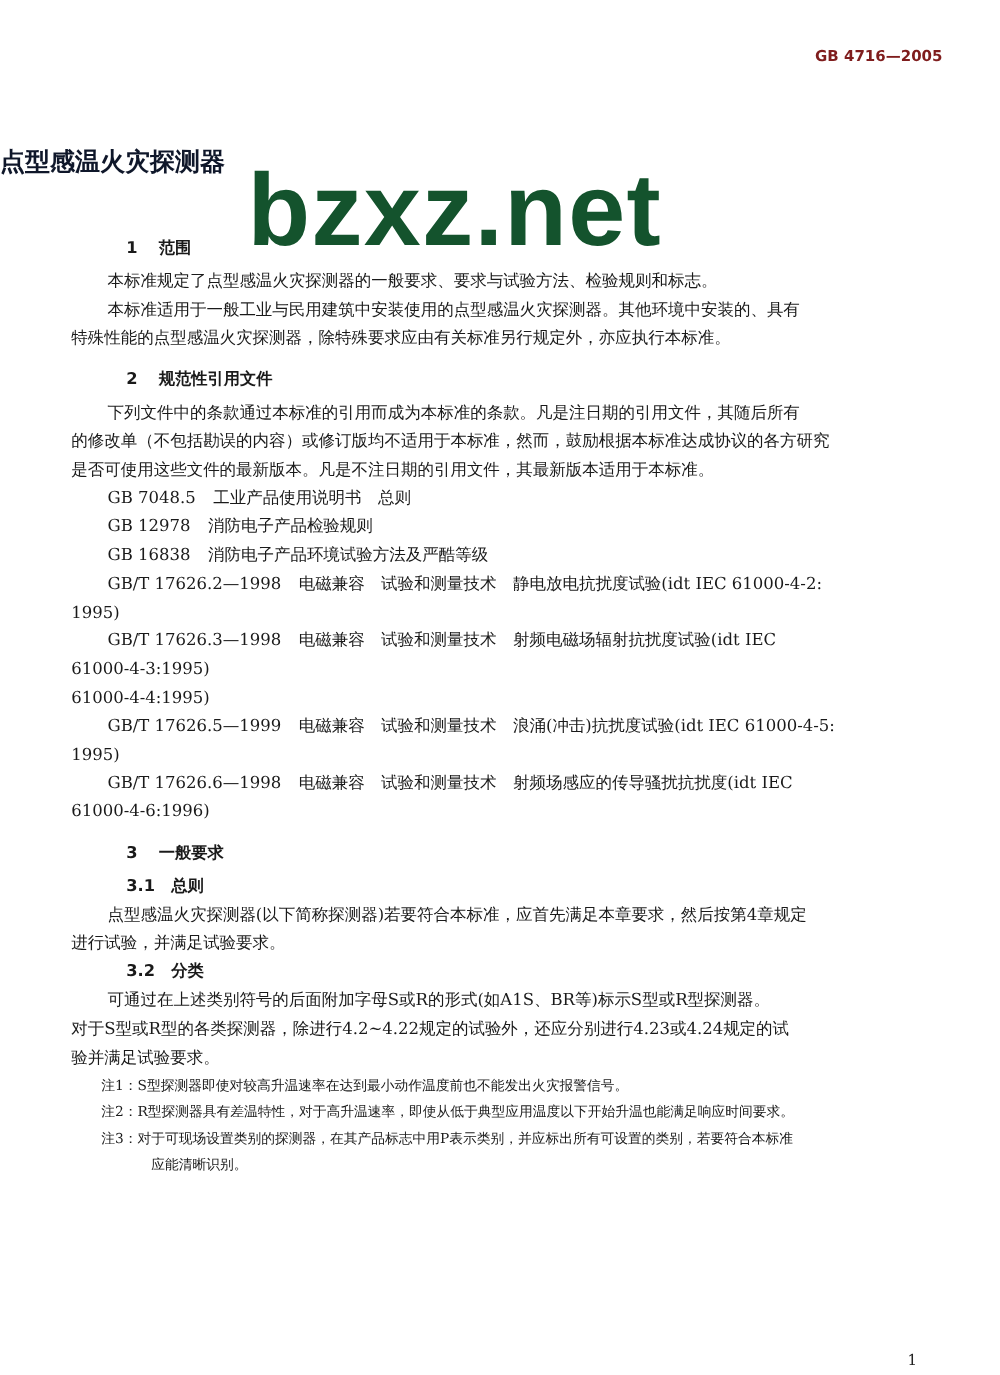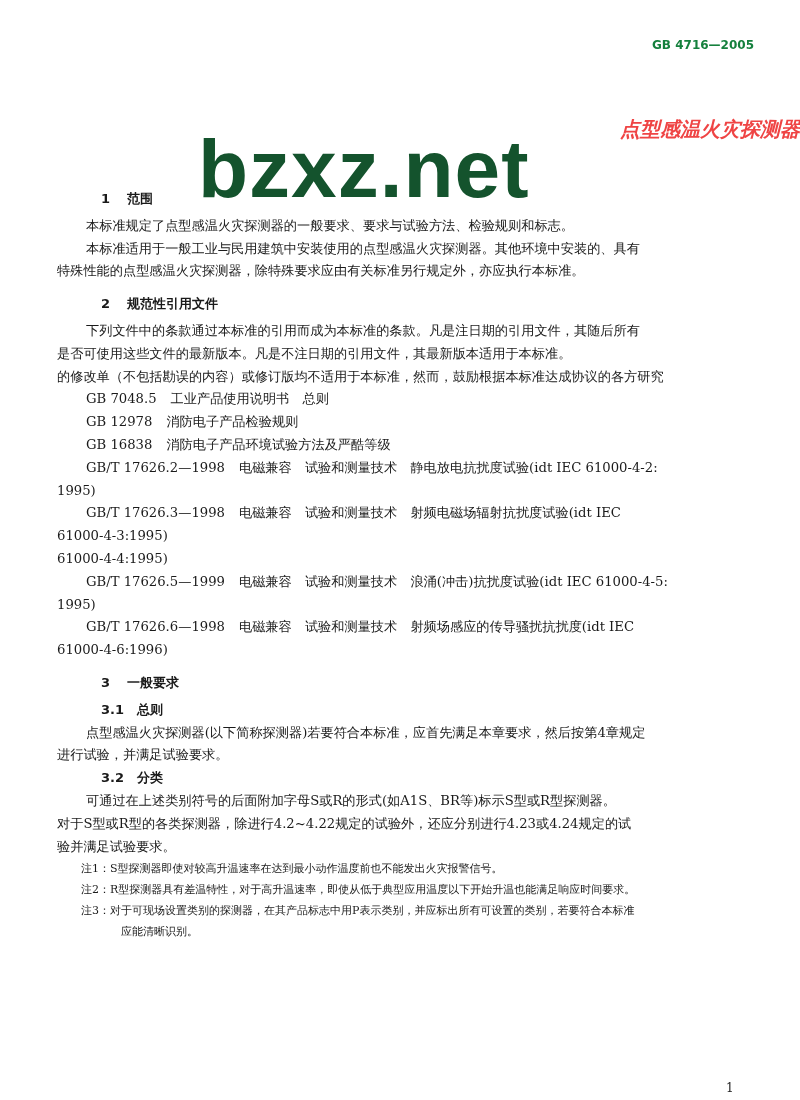--- a/index.html
+++ b/index.html
@@ -2,31 +2,31 @@
 <html><head>
 <meta charset="utf-8">
 <style>
   html, body { margin: 0; padding: 0; }
   body {
     width: 800px; height: 1100px; background: #ffffff; position: relative; overflow: hidden;
     font-family: "DejaVu Serif", "Liberation Serif", serif; color: #1a1a1a;
   }
   .std-code {
     position: absolute; top: 38px; right: 46px; font-size: 12px; font-weight: bold;
-    font-family: "DejaVu Sans", "Liberation Sans", sans-serif; color: #15803d;
+    font-family: "DejaVu Sans", "Liberation Sans", sans-serif; color: #7f1d1d;
   }
   .watermark {
     position: absolute; left: 198px; top: 128px; font-size: 82px; font-weight: bold;
     font-family: "Liberation Sans", "DejaVu Sans", sans-serif; color: #14532d;
     letter-spacing: 1px; z-index: 0; line-height: 1;
   }
   .title {
-    position: absolute; top: 116px; left: 0; width: 800px; text-align: right;
+    position: absolute; top: 116px; left: 0; width: 800px; text-align: left;
     font-size: 20px; font-weight: bold; font-family: "DejaVu Sans", "Liberation Sans", sans-serif;
-    color: #ef4444; z-index: 1; font-style: italic;
+    color: #0f172a; z-index: 1;
   }
   .content { position: absolute; left: 57px; top: 188px; width: 686px; z-index: 1; font-size: 13.2px; }
   .line { height: 22.8px; line-height: 22.8px; white-space: nowrap; overflow: visible; }
   .h { font-family: "DejaVu Sans", "Liberation Sans", sans-serif; font-weight: bold; font-size: 13px; margin-left: 44px; }
   .h .num { display: inline-block; width: 26px; }
   .h .num.sub { width: 36px; }
   .indent { padding-left: 29px; }
   .gap { height: 10px; }
   .gap-s { height: 4px; }
   .note { font-size: 11px; padding-left: 24px; height: 21px; line-height: 21px; }
@@ -55,22 +55,22 @@
   <div class="line indent">本标准规定了点型感温火灾探测器的一般要求、要求与试验方法、检验规则和标志。</div>
   <div class="line indent">本标准适用于一般工业与民用建筑中安装使用的点型感温火灾探测器。其他环境中安装的、具有</div>
   <div class="line">特殊性能的点型感温火灾探测器，除特殊要求应由有关标准另行规定外，亦应执行本标准。</div>
   <div class="gap"></div>
 
   <div class="line h">
     <span class="num">2</span><span>规范性引用文件</span>
   </div>
   <div class="gap-s"></div>
   <div class="line indent">下列文件中的条款通过本标准的引用而成为本标准的条款。凡是注日期的引用文件，其随后所有</div>
+  <div class="line">的修改单（不包括勘误的内容）或修订版均不适用于本标准，然而，鼓励根据本标准达成协议的各方研究</div>
   <div class="line">是否可使用这些文件的最新版本。凡是不注日期的引用文件，其最新版本适用于本标准。</div>
-  <div class="line">的修改单（不包括勘误的内容）或修订版均不适用于本标准，然而，鼓励根据本标准达成协议的各方研究</div>
 
   <div class="line ref"><span class="code">GB 7048.5</span><span class="code-sp"></span><span>工业产品使用说明书　总则</span></div>
   <div class="line ref"><span class="code">GB 12978</span><span class="code-sp"></span><span>消防电子产品检验规则</span></div>
   <div class="line ref"><span class="code">GB 16838</span><span class="code-sp"></span><span>消防电子产品环境试验方法及严酷等级</span></div>
   <div class="line ref"><span class="code">GB/T 17626.2—1998</span><span class="code-sp"></span><span>电磁兼容　试验和测量技术　静电放电抗扰度试验(idt IEC 61000-4-2:</span></div>
   <div class="line">1995)</div>
   <div class="line ref"><span class="code">GB/T 17626.3—1998</span><span class="code-sp"></span><span>电磁兼容　试验和测量技术　射频电磁场辐射抗扰度试验(idt IEC</span></div>
   <div class="line">61000-4-3:1995)</div>
   <div class="line">61000-4-4:1995)</div>
   <div class="line ref"><span class="code">GB/T 17626.5—1999</span><span class="code-sp"></span><span>电磁兼容　试验和测量技术　浪涌(冲击)抗扰度试验(idt IEC 61000-4-5:</span></div>

